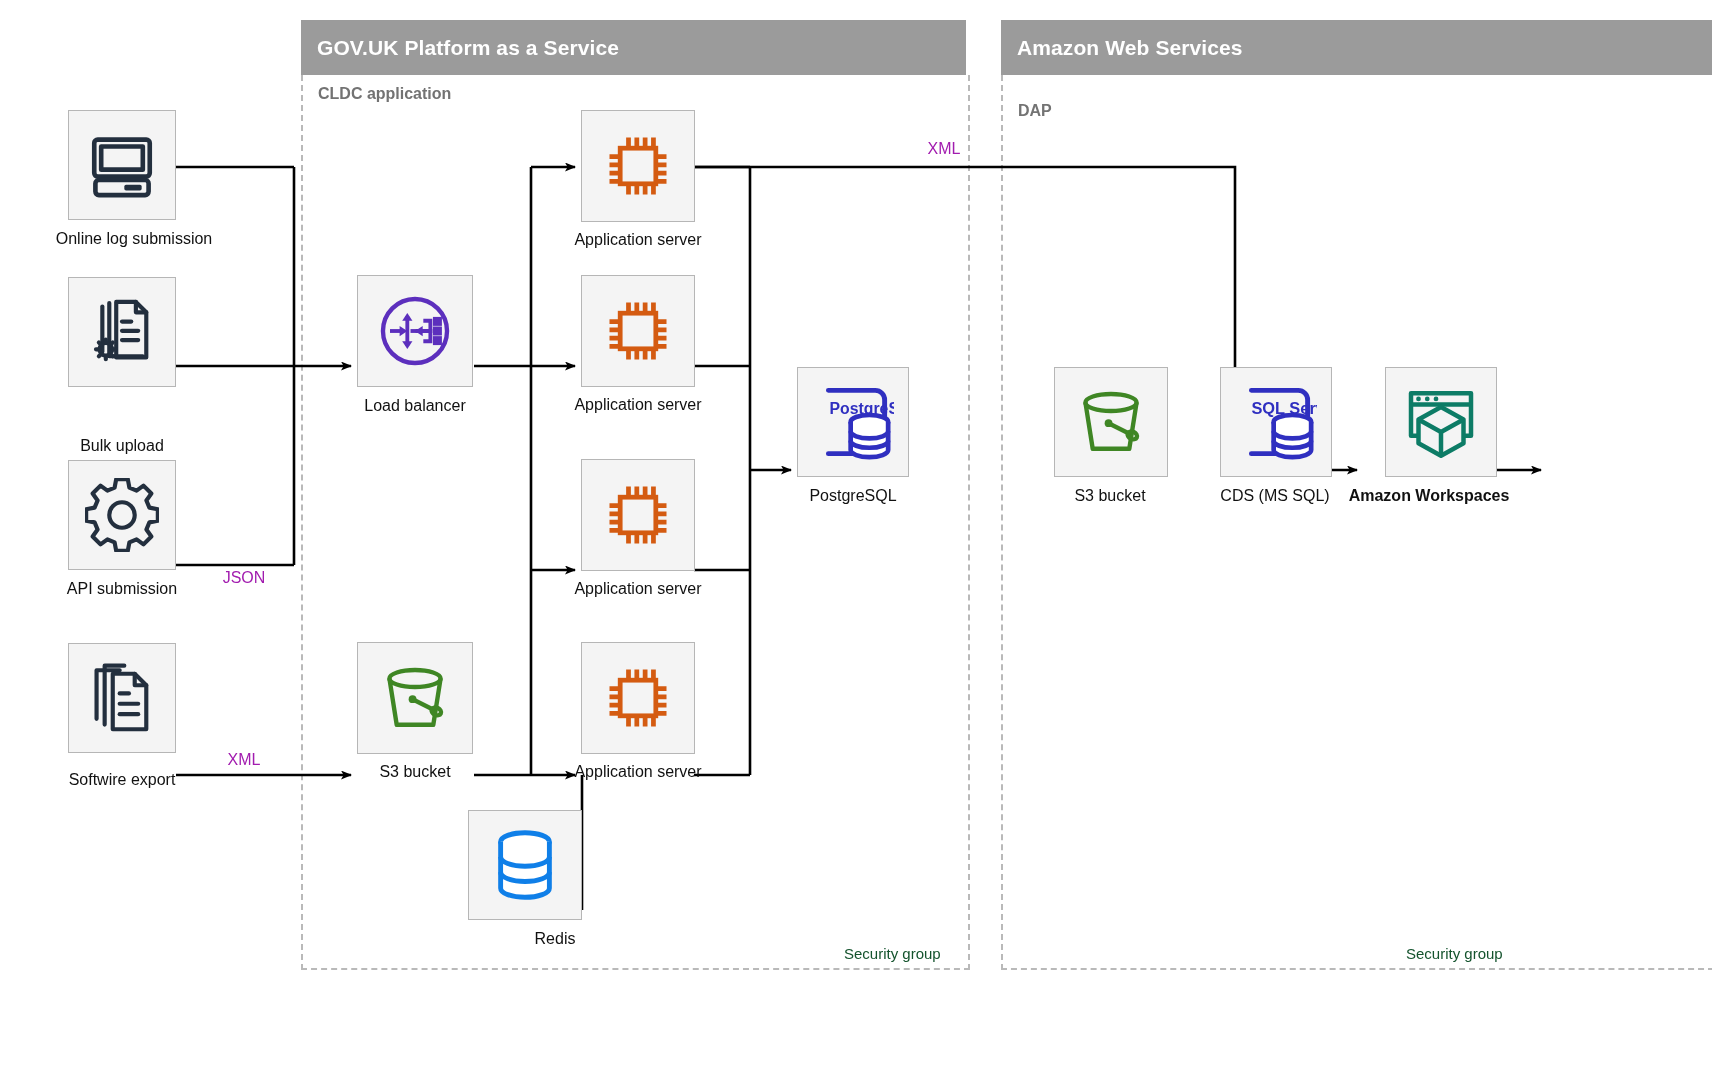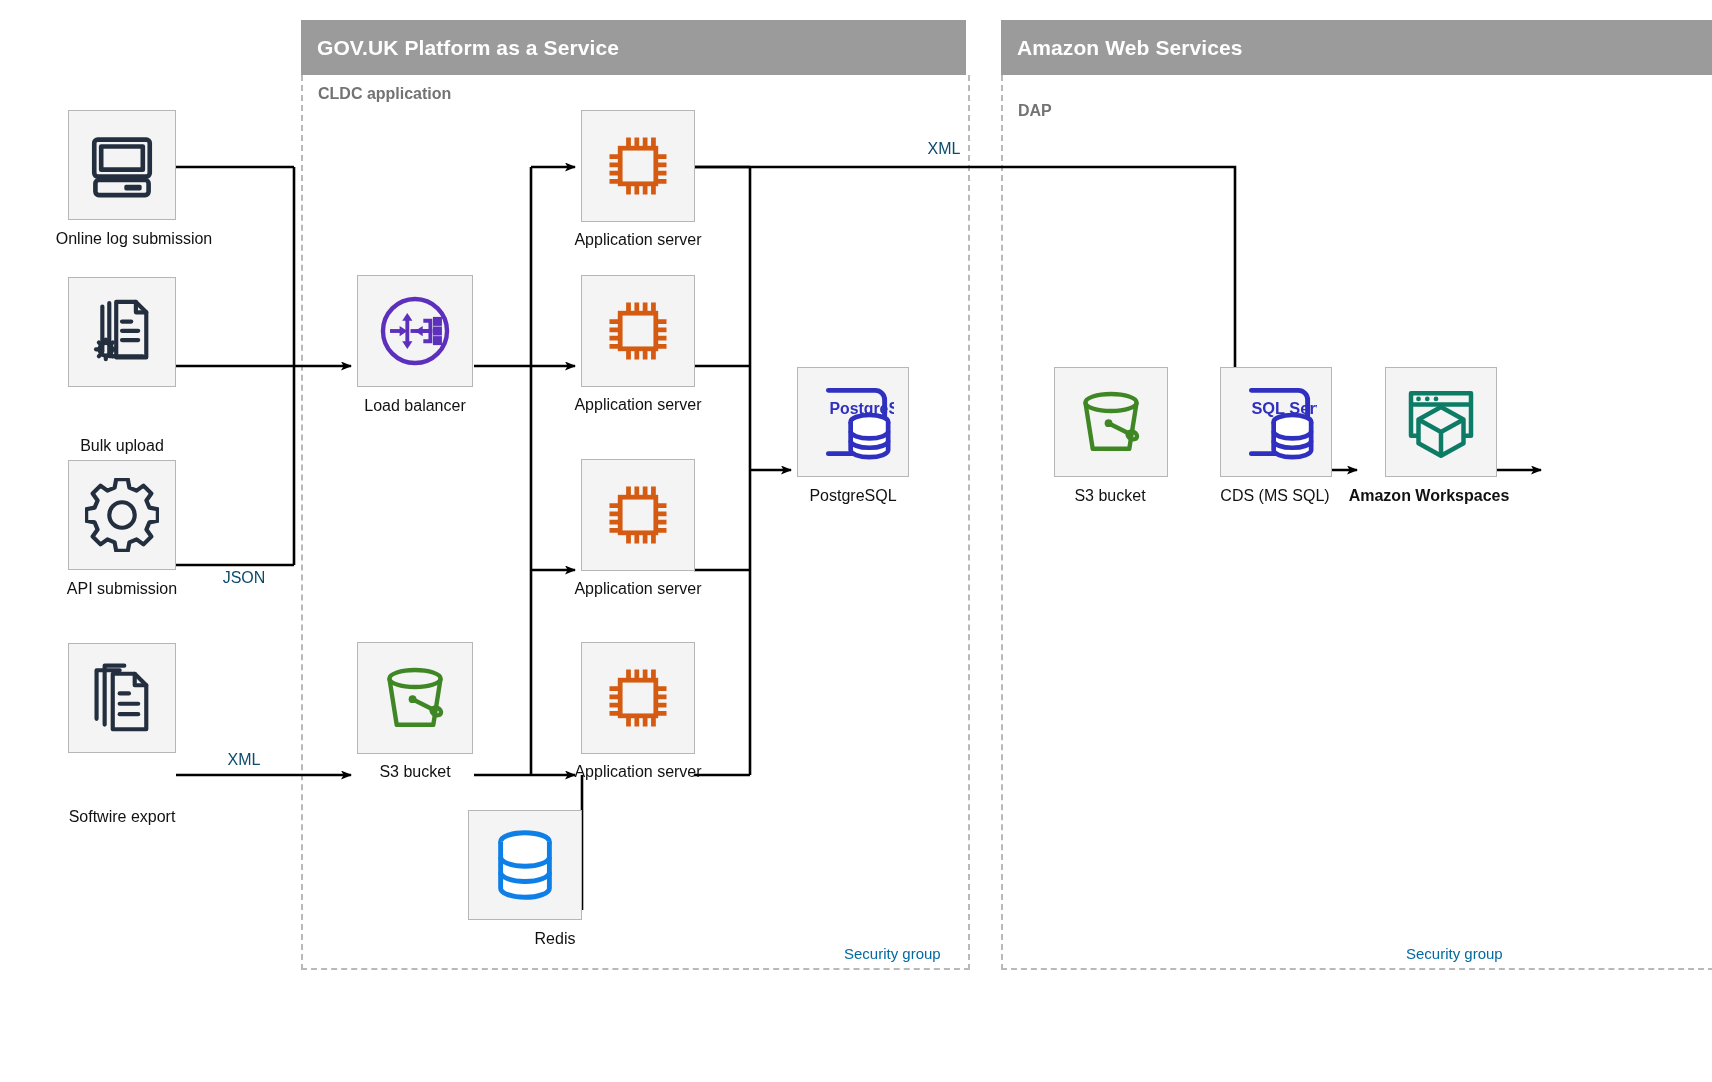--- a/index.html
+++ b/index.html
@@ -4,30 +4,30 @@
 <style>
   html,body{margin:0;padding:0;background:#ffffff;}
   body{width:1712px;height:1082px;font-family:"Liberation Sans",sans-serif;overflow:hidden;}
   #stage{position:relative;width:1712px;height:768px;}
 
   .band{position:absolute;background:#9b9b9b;}
   .band-title{position:absolute;color:#ffffff;font-weight:bold;font-size:21px;letter-spacing:.1px;}
 
   .zone{position:absolute;border:2px dashed #b9b9b9;background:transparent;}
   .zone-label{position:absolute;font-weight:bold;font-size:16px;color:#737373;}
-  .secgrp{position:absolute;font-size:15px;color:#0369a1;text-align:center;}
+  .secgrp{position:absolute;font-size:15px;color:#14532d;text-align:center;}
 
   .node{position:absolute;}
   .nbox{position:absolute;background:#f4f4f4;border:1px solid #b6b6b6;box-sizing:border-box;
         display:flex;align-items:center;justify-content:center;}
   .nlabel{position:absolute;font-size:16px;color:#111;text-align:center;white-space:nowrap;
           transform:translateX(-50%);}
 
   svg.wires{position:absolute;left:0;top:0;width:1712px;height:1082px;overflow:visible;}
-  .edgelabel{position:absolute;font-size:16px;color:#0c4a6e;white-space:nowrap;transform:translateX(-50%);}
+  .edgelabel{position:absolute;font-size:16px;color:#a21caf;white-space:nowrap;transform:translateX(-50%);}
 </style>
 </head>
 <body>
 
 <div id="stage">
 
   <div class="band" style="left:301px;top:20px;width:665px;height:55px;"></div>
   <div class="band-title" style="left:317px;top:36px;">GOV.UK Platform as a Service</div>
 
   <div class="band" style="left:1001px;top:20px;width:711px;height:55px;"></div>
@@ -141,21 +141,21 @@
           <path d="M10 8 H30 M10 8 V50"></path>
           <path d="M17 4 H34 M17 4 V55"></path>
           <path d="M24 11 H43 L53 21 V59 H24 Z"></path>
           <path d="M43 11 V21 H53"></path>
           <path d="M30 28 H38"></path>
           <path d="M30 37 H46"></path>
           <path d="M30 46 H46"></path>
         </g>
       </svg>
     </div>
-    <div class="nlabel" style="left:122px;top:808px;">Softwire export</div>
+    <div class="nlabel" style="left:122px;top:771px;">Softwire export</div>
   </div>
 
   <div class="node">
     <div class="nbox" style="left:357px;top:275px;width:116px;height:112px;">
       <svg width="82" height="82" viewBox="0 0 64 64">
         <circle cx="32" cy="32" r="25" fill="none" stroke="#5c2fbd" stroke-width="3.4"></circle>
         <g stroke="#5c2fbd" stroke-width="3" fill="none" stroke-linecap="square">
           <path d="M14 32 H22"></path>
           <path d="M26 22 V42"></path>
           <path d="M38 32 H30"></path>

